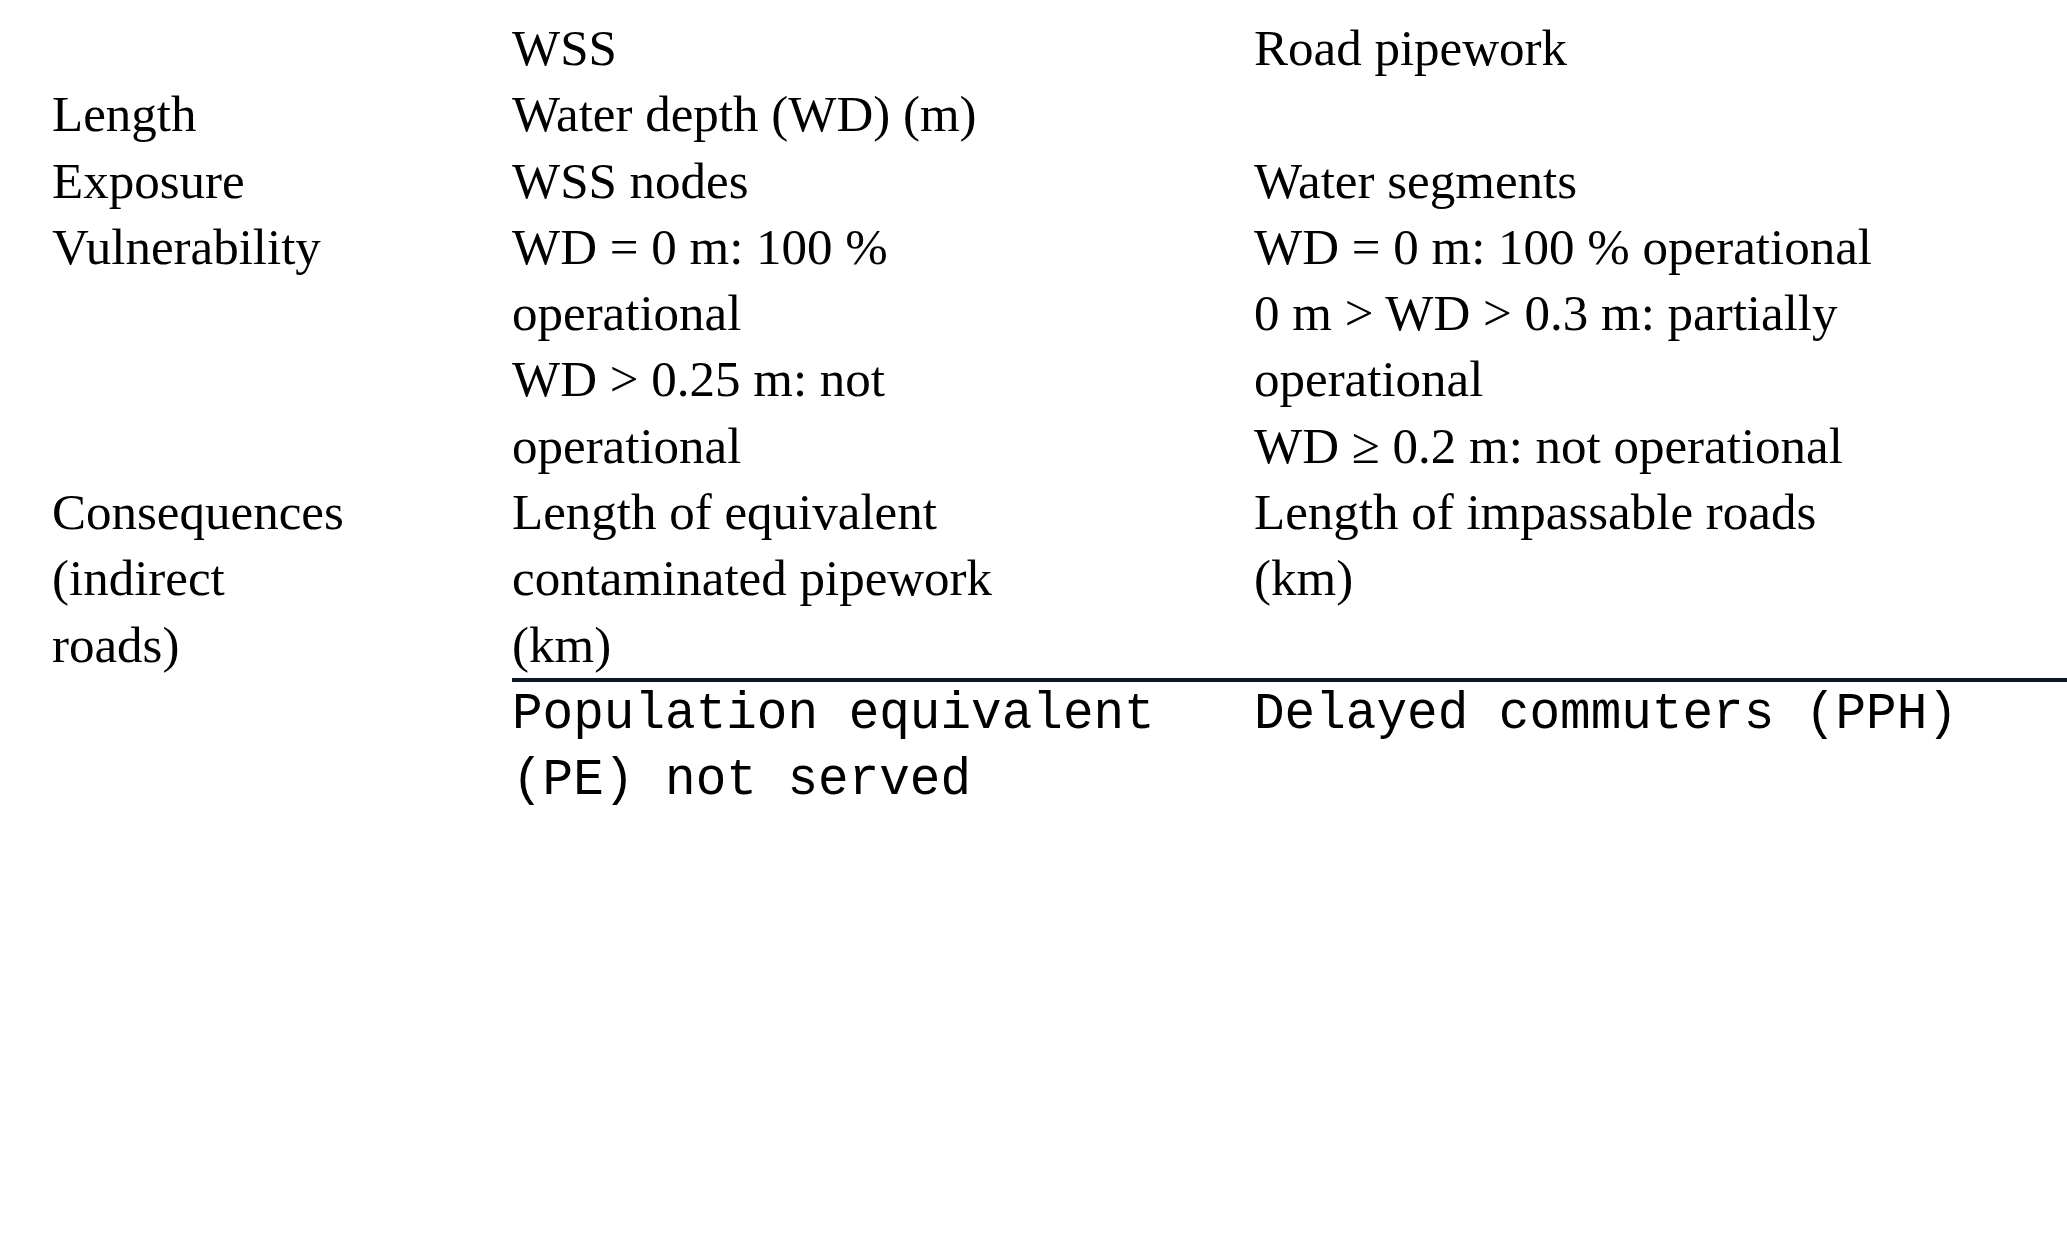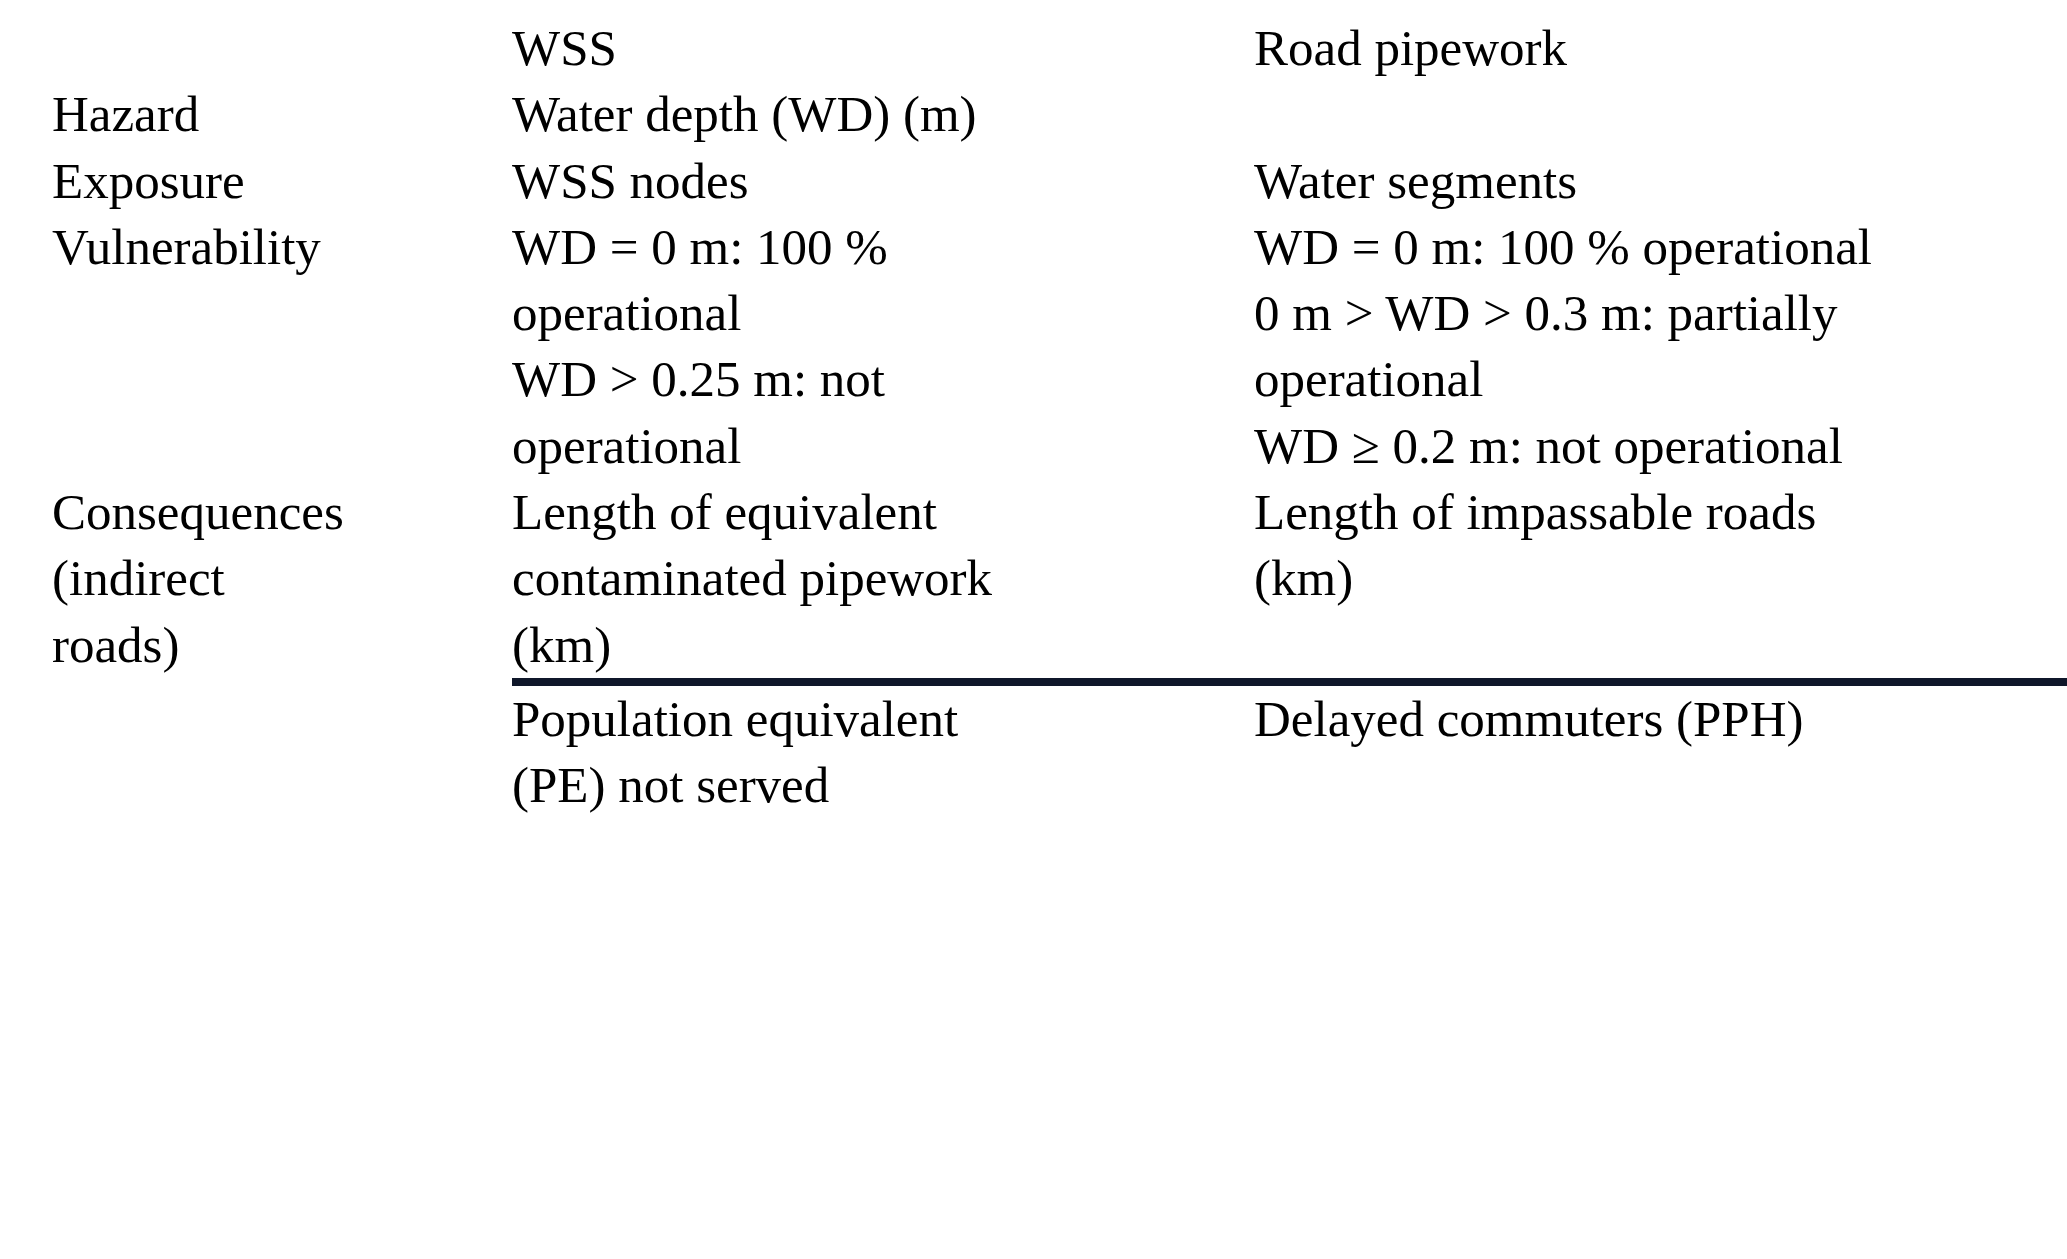--- a/index.html
+++ b/index.html
@@ -52,21 +52,22 @@
     border-top: 4px solid #000;
   }
   .rule-thick > td {
     border-top: 5px solid #000;
   }
   .rule-bottom > td {
     border-bottom: 5px solid #000;
   }
   
   .rule-partial > td.partial-span {
-    border-top: 8px solid #0f172a;
+    border-top: 4px solid #0f172a;
+    font-family: Liberation Mono, monospace;
   }
 
   
   .cell {
     padding: 17px 24px 22px 34px;
   }
   .cell .line {
     white-space: nowrap;
   }
 
@@ -99,21 +100,21 @@
       <tr class="rule-top">
         <th class="hdr-cell"></th>
         <th class="hdr-cell">WSS</th>
         <th class="hdr-cell">Road pipework</th>
       </tr>
     </thead>
 
     <tbody>
 
       <tr class="rule-mid">
-        <td class="label-cell">Hazard</td>
+        <td class="label-cell">Length</td>
         <td class="hazard-span" colspan="2">Water depth (WD) (m)</td>
       </tr>
 
       <tr class="rule-mid">
         <td class="label-cell">Exposure</td>
         <td class="cell">
           <div class="line">WSS nodes</div>
         </td>
         <td class="cell">
           <div class="line">Water segments</div>

